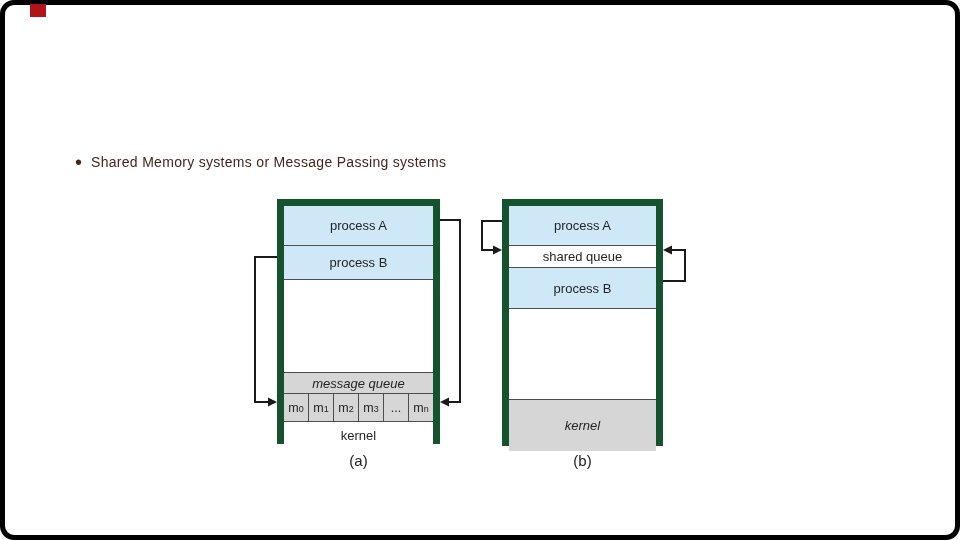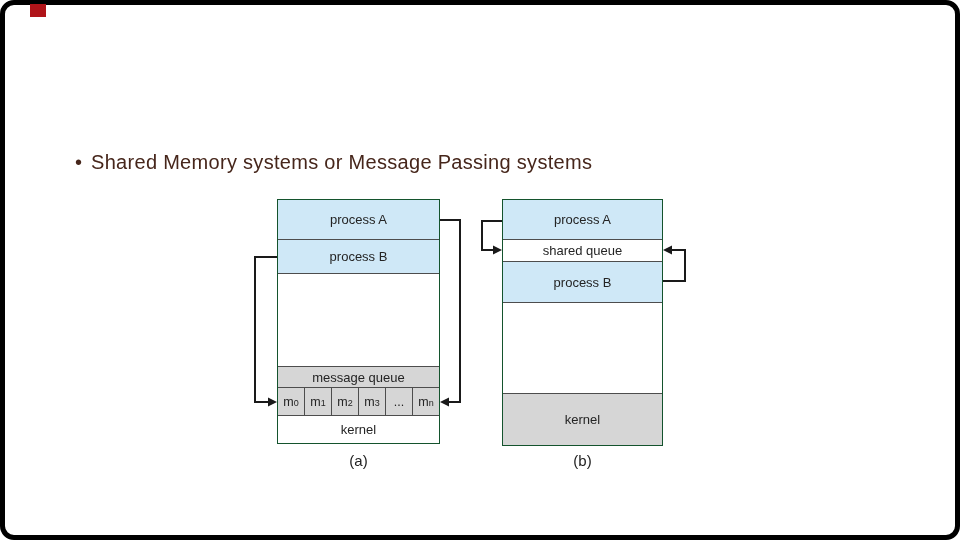--- a/index.html
+++ b/index.html
@@ -17,35 +17,35 @@
     position:absolute;left:30px;top:4px;width:16px;height:13px;
     background:#b01419;
   }
   
   .title-row{
     position:absolute;left:75px;top:146px;width:860px;height:32px;
     display:flex;align-items:center;gap:9px;
     color:#46261b;
   }
   .title-bullet{font-size:20px;line-height:1;}
-  .title-text{font-size:20px;letter-spacing:0.3px;white-space:nowrap;}
+  .title-text{font-size:14px;letter-spacing:0.3px;white-space:nowrap;}
   
   .diagram{
-    position:absolute;box-sizing:border-box;border:1px solid #14532d;background:#fef9c3;
+    position:absolute;box-sizing:border-box;border:7px solid #14532d;background:#fef9c3;
   }
   .diagram-a{left:277px;top:199px;width:163px;height:245px;}
   .diagram-b{left:502px;top:199px;width:161px;height:247px;}
   .band{
     box-sizing:content-box;display:flex;align-items:center;justify-content:center;
     font-size:13px;color:#242424;border-bottom:1px solid #4d4d4d;
     overflow:hidden;
   }
   .band:last-child{border-bottom:none;}
   .band.blue{background:#cfe8f7;}
-  .band.gray{background:#d6d6d6;}
+  .band.gray{background:#d6d6d6;font-style:italic;}
   .band.white{background:#ffffff;}
   
   .mq-row{
     display:flex;border-bottom:1px solid #4d4d4d;height:27px;background:#d6d6d6;
   }
   .mq-cell{
     flex:1;display:flex;align-items:center;justify-content:center;
     border-right:1px solid #4d4d4d;font-size:12.5px;color:#242424;
   }
   .mq-cell:last-child{border-right:none;}

